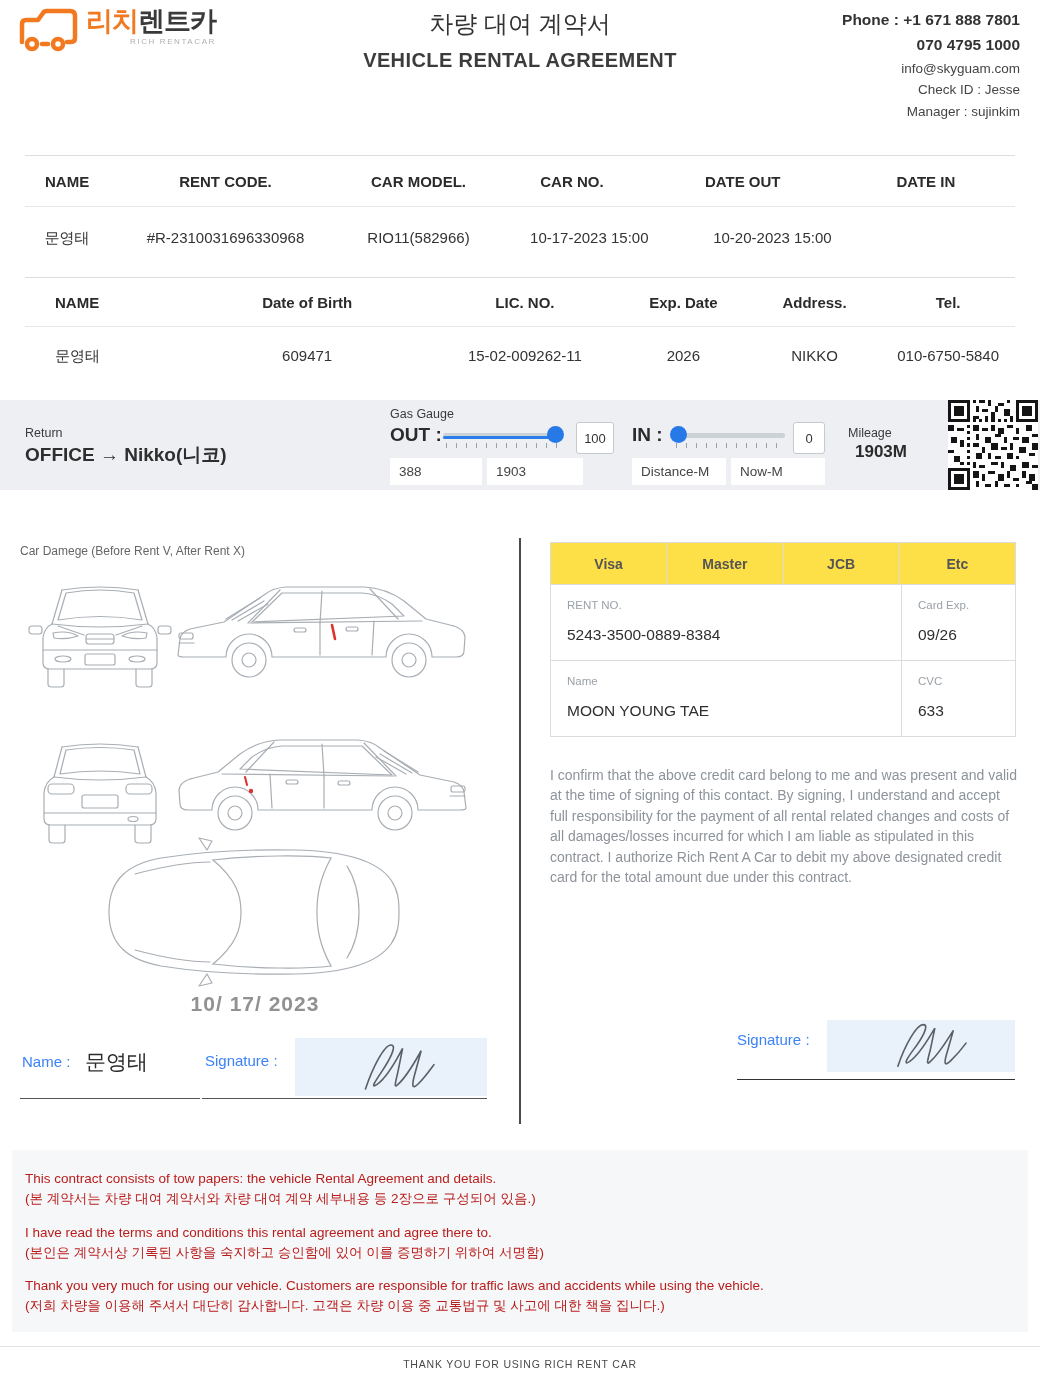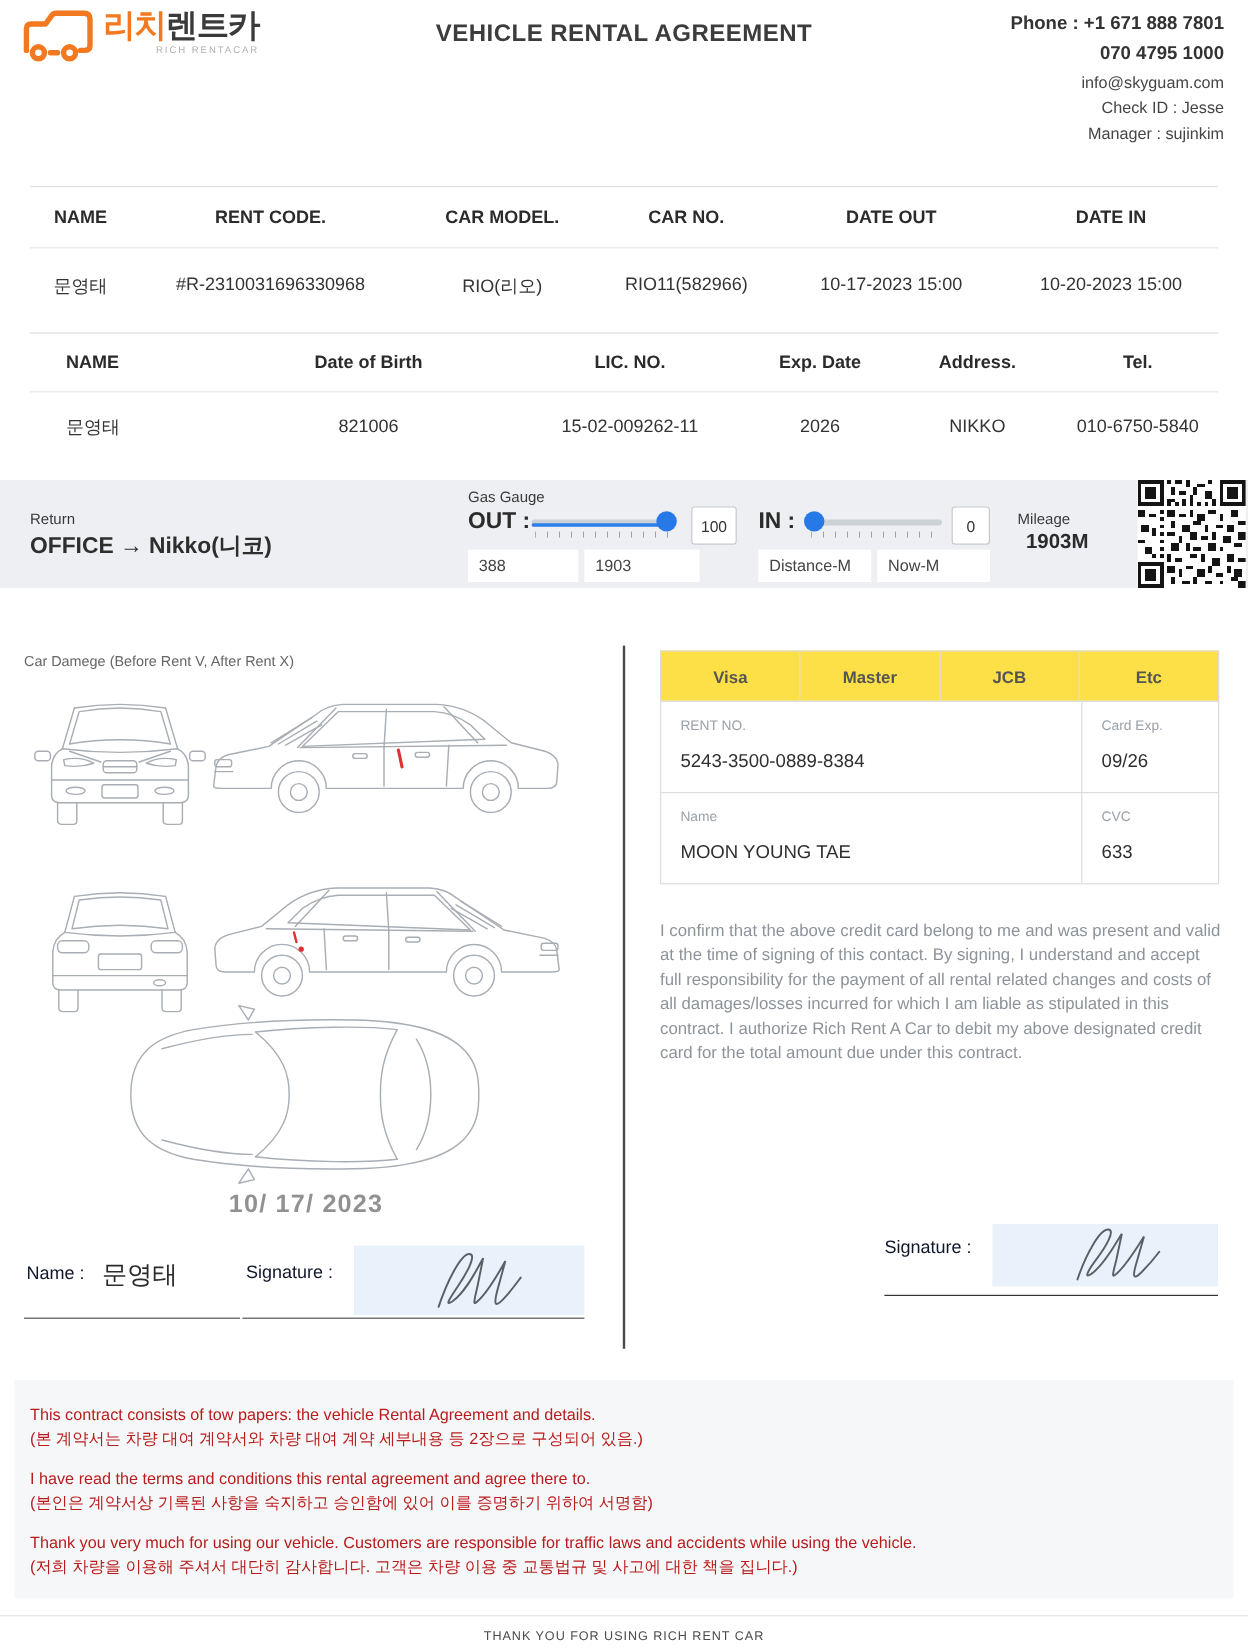--- a/index.html
+++ b/index.html
@@ -56,21 +56,21 @@
           padding:0 9px;font-family:inherit;box-sizing:border-box;}
   .mileage-v{position:absolute;font-size:17px;font-weight:600;color:#2b2b2b;}
   .qr{position:absolute;background:#fff;}
 
   
   .dmg-label{left:20px;top:544px;font-size:12px;color:#666;}
   .vdivider{left:519px;top:538px;width:2px;height:586px;background:#4a4a4a;}
   .car-svg{position:absolute;}
   .date-line{left:20px;top:992px;width:470px;text-align:center;
              font-size:21px;font-weight:bold;color:#919191;letter-spacing:1px;}
-  .sig-label{font-size:15px;color:#0f172a;text-align:right;}
+  .sig-label{font-size:15px;color:#3b82f6;text-align:right;}
   .name-big{font-size:21px;color:#2b2b2b;}
   .sigbox{position:absolute;background:#e9f2fb;}
   .uline{position:absolute;height:1px;background:#555;}
 
   
   .tabs{left:550px;top:542px;width:466px;display:flex;height:43px;box-sizing:border-box;}
   .tab{flex:1;border:1px solid #dcdcdc;margin-left:-1px;background:#fde047;display:flex;
        align-items:center;justify-content:center;font-size:14px;font-weight:bold;color:#555;cursor:pointer;}
   .tab:first-child{margin-left:0;}
   .fields{left:550px;top:584px;width:466px;border:1px solid #dcdcdc;box-sizing:border-box;background:#fff;}
@@ -110,20 +110,21 @@
     </span>
     <span class="logo-text">
       <span class="logo-kr">
         <span class="orange">리치</span><span class="dark">렌트카</span>
       </span>
       <div class="logo-sub">RICH RENTACAR</div>
     </span>
   </div>
 
   <div class="abs title-block">
+    <div class="doc-title">차량 대여 계약서</div>
     <div class="doc-subtitle">VEHICLE RENTAL AGREEMENT</div>
   </div>
 
   <div class="abs contact">
     <div class="b">Phone : +1 671 888 7801</div>
     <div class="b">070 4795 1000</div>
     <div class="s">info@skyguam.com</div>
     <div class="s">Check ID : Jesse</div>
     <div class="s">Manager : sujinkim</div>
   </div>
@@ -133,39 +134,38 @@
       <div class="c c0">NAME</div>
       <div class="c c1">RENT CODE.</div>
       <div class="c c2">CAR MODEL.</div>
       <div class="c c3">CAR NO.</div>
       <div class="c c4">DATE OUT</div>
       <div class="c c5">DATE IN</div>
     </div>
     <div class="trow tbody">
       <div class="c c0">문영태</div>
       <div class="c c1">#R-2310031696330968</div>
-      <div class="c c2">RIO(리오)</div>
       <div class="c c3">RIO11(582966)</div>
       <div class="c c4">10-17-2023 15:00</div>
       <div class="c c5">10-20-2023 15:00</div>
     </div>
   </div>
 
   <div class="abs tbl t2" style="top:277px;">
     <div class="trow thead">
       <div class="c c0">NAME</div>
       <div class="c c1">Date of Birth</div>
       <div class="c c2">LIC. NO.</div>
       <div class="c c3">Exp. Date</div>
       <div class="c c4">Address.</div>
       <div class="c c5">Tel.</div>
     </div>
     <div class="trow tbody">
       <div class="c c0">문영태</div>
-      <div class="c c1">821006</div>
+      <div class="c c1">609471</div>
       <div class="c c2">15-02-009262-11</div>
       <div class="c c3">2026</div>
       <div class="c c4">NIKKO</div>
       <div class="c c5">010-6750-5840</div>
     </div>
   </div>
 
   <div class="abs band">
     <div class="lbl-s" style="left:25px;top:26px;">Return</div>
     <div class="return-value" style="left:25px;top:42px;">OFFICE → Nikko(니코)</div>

